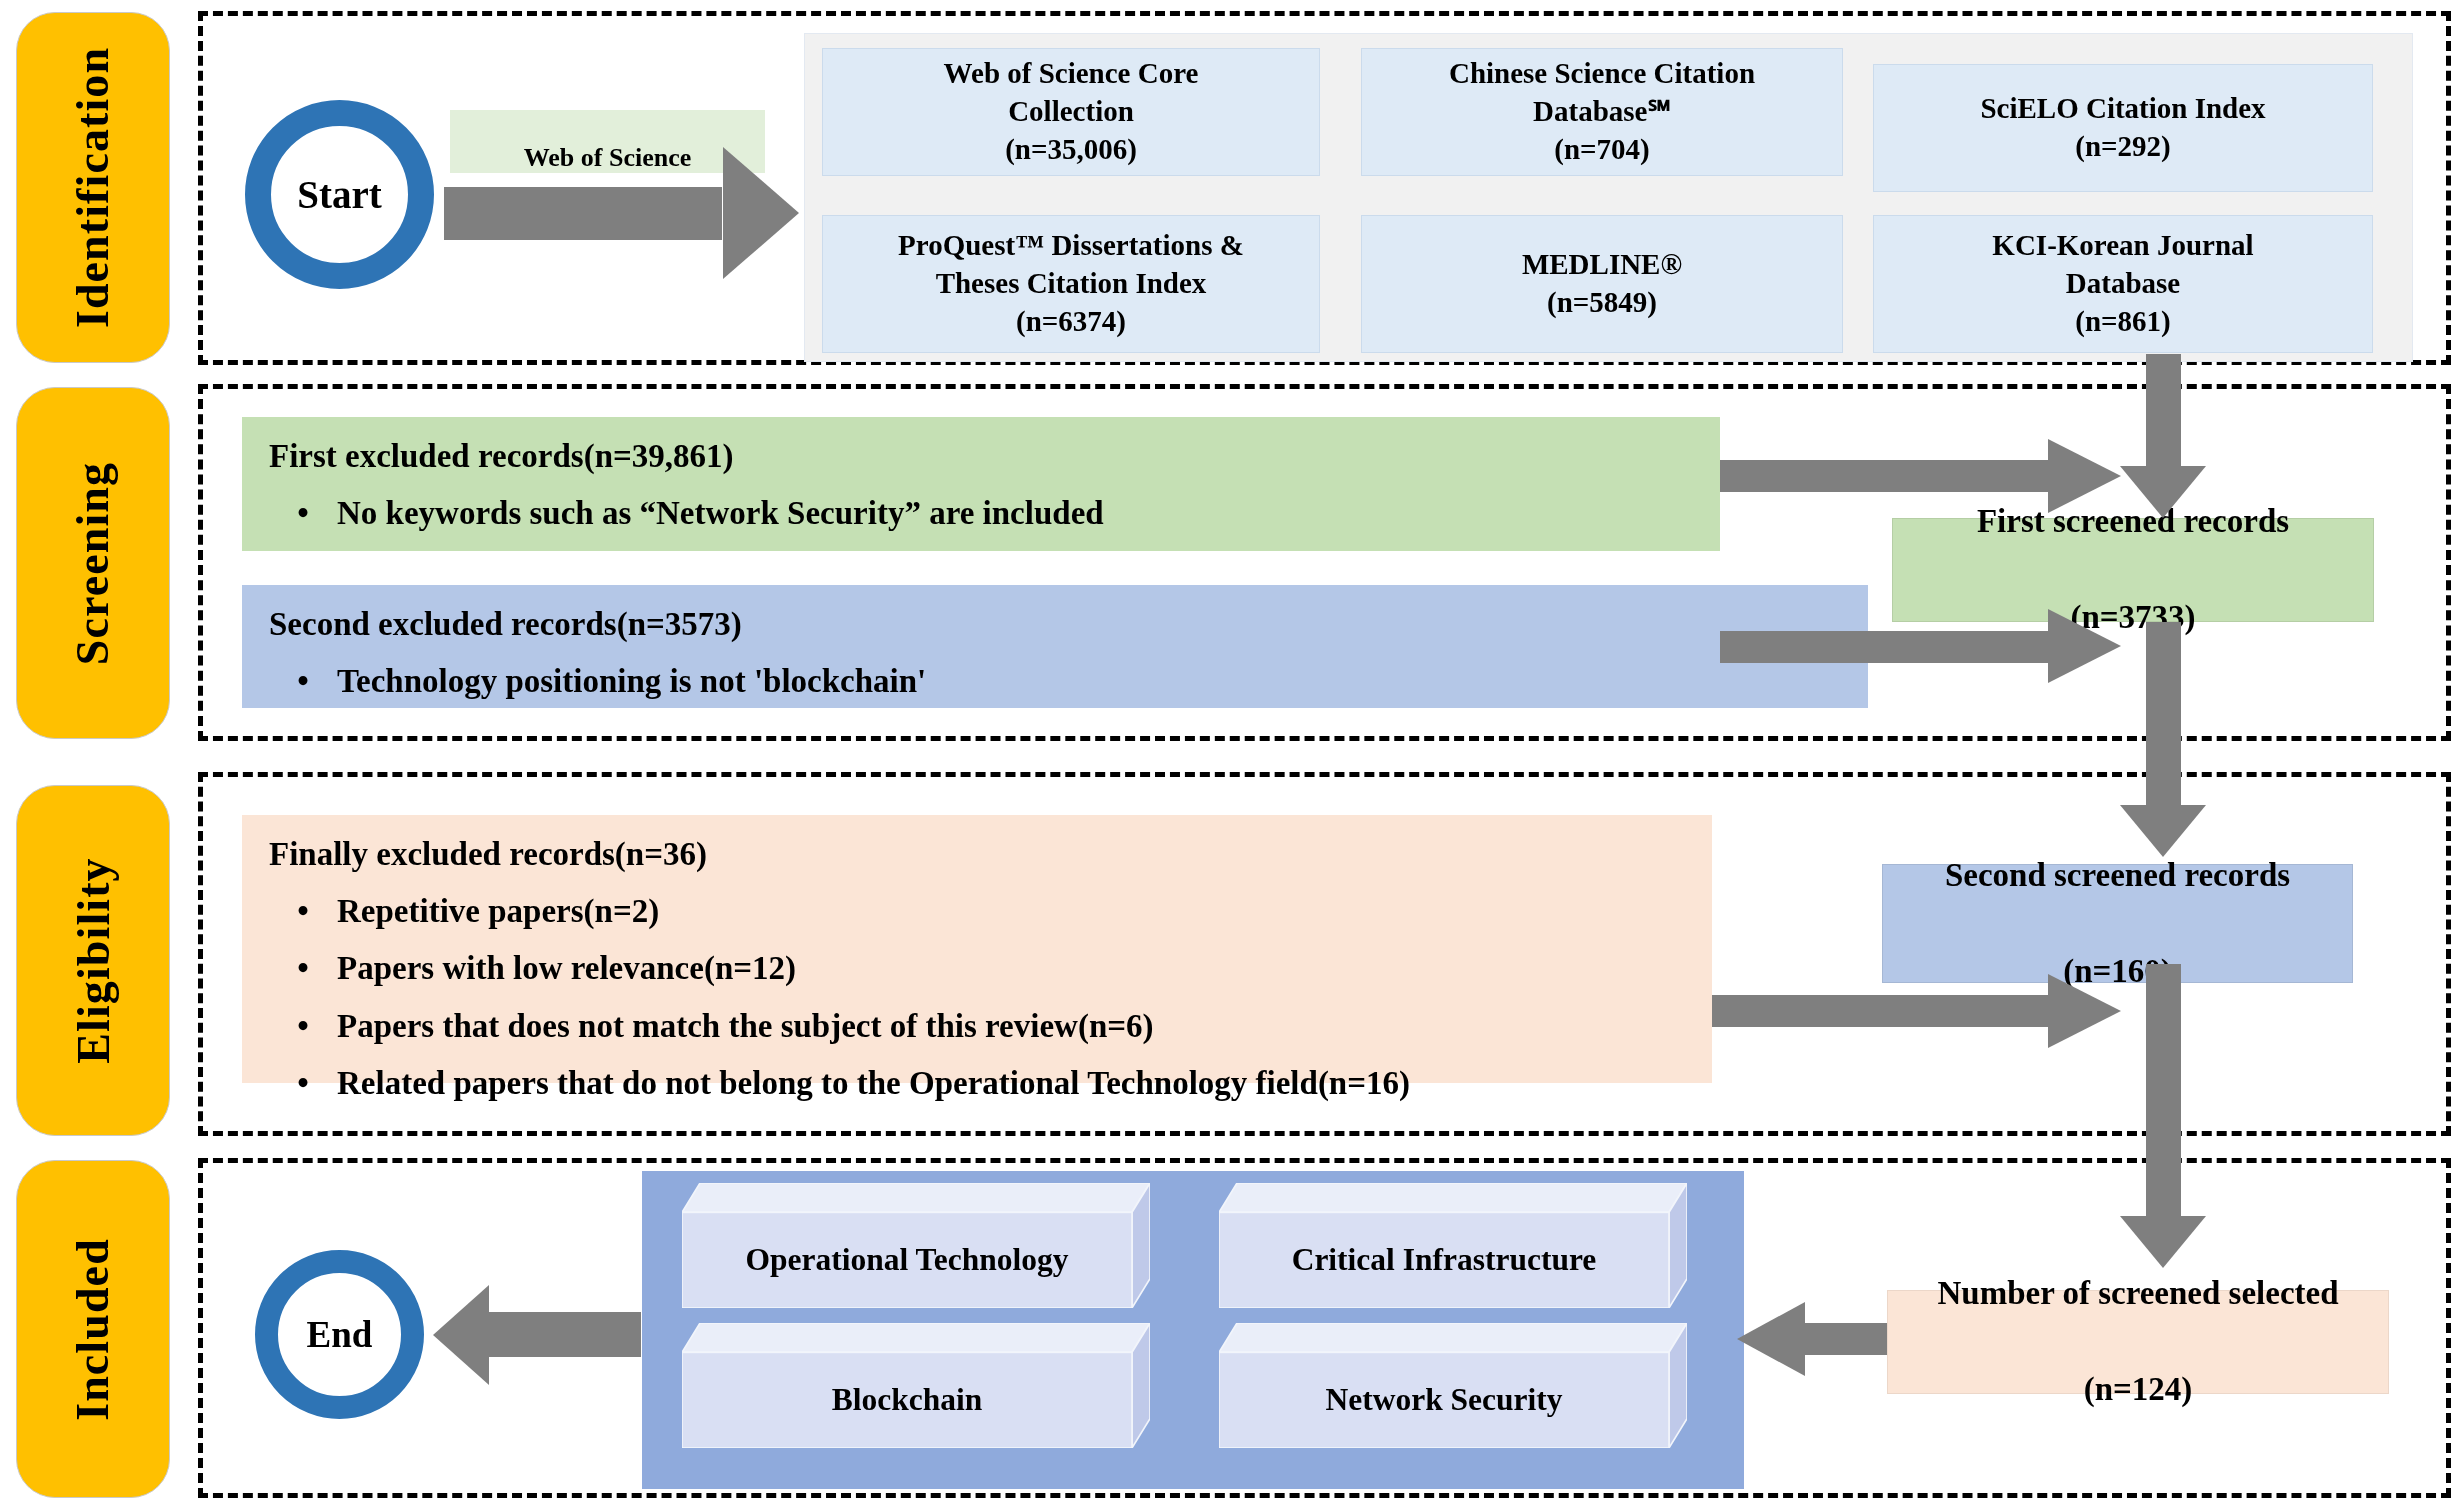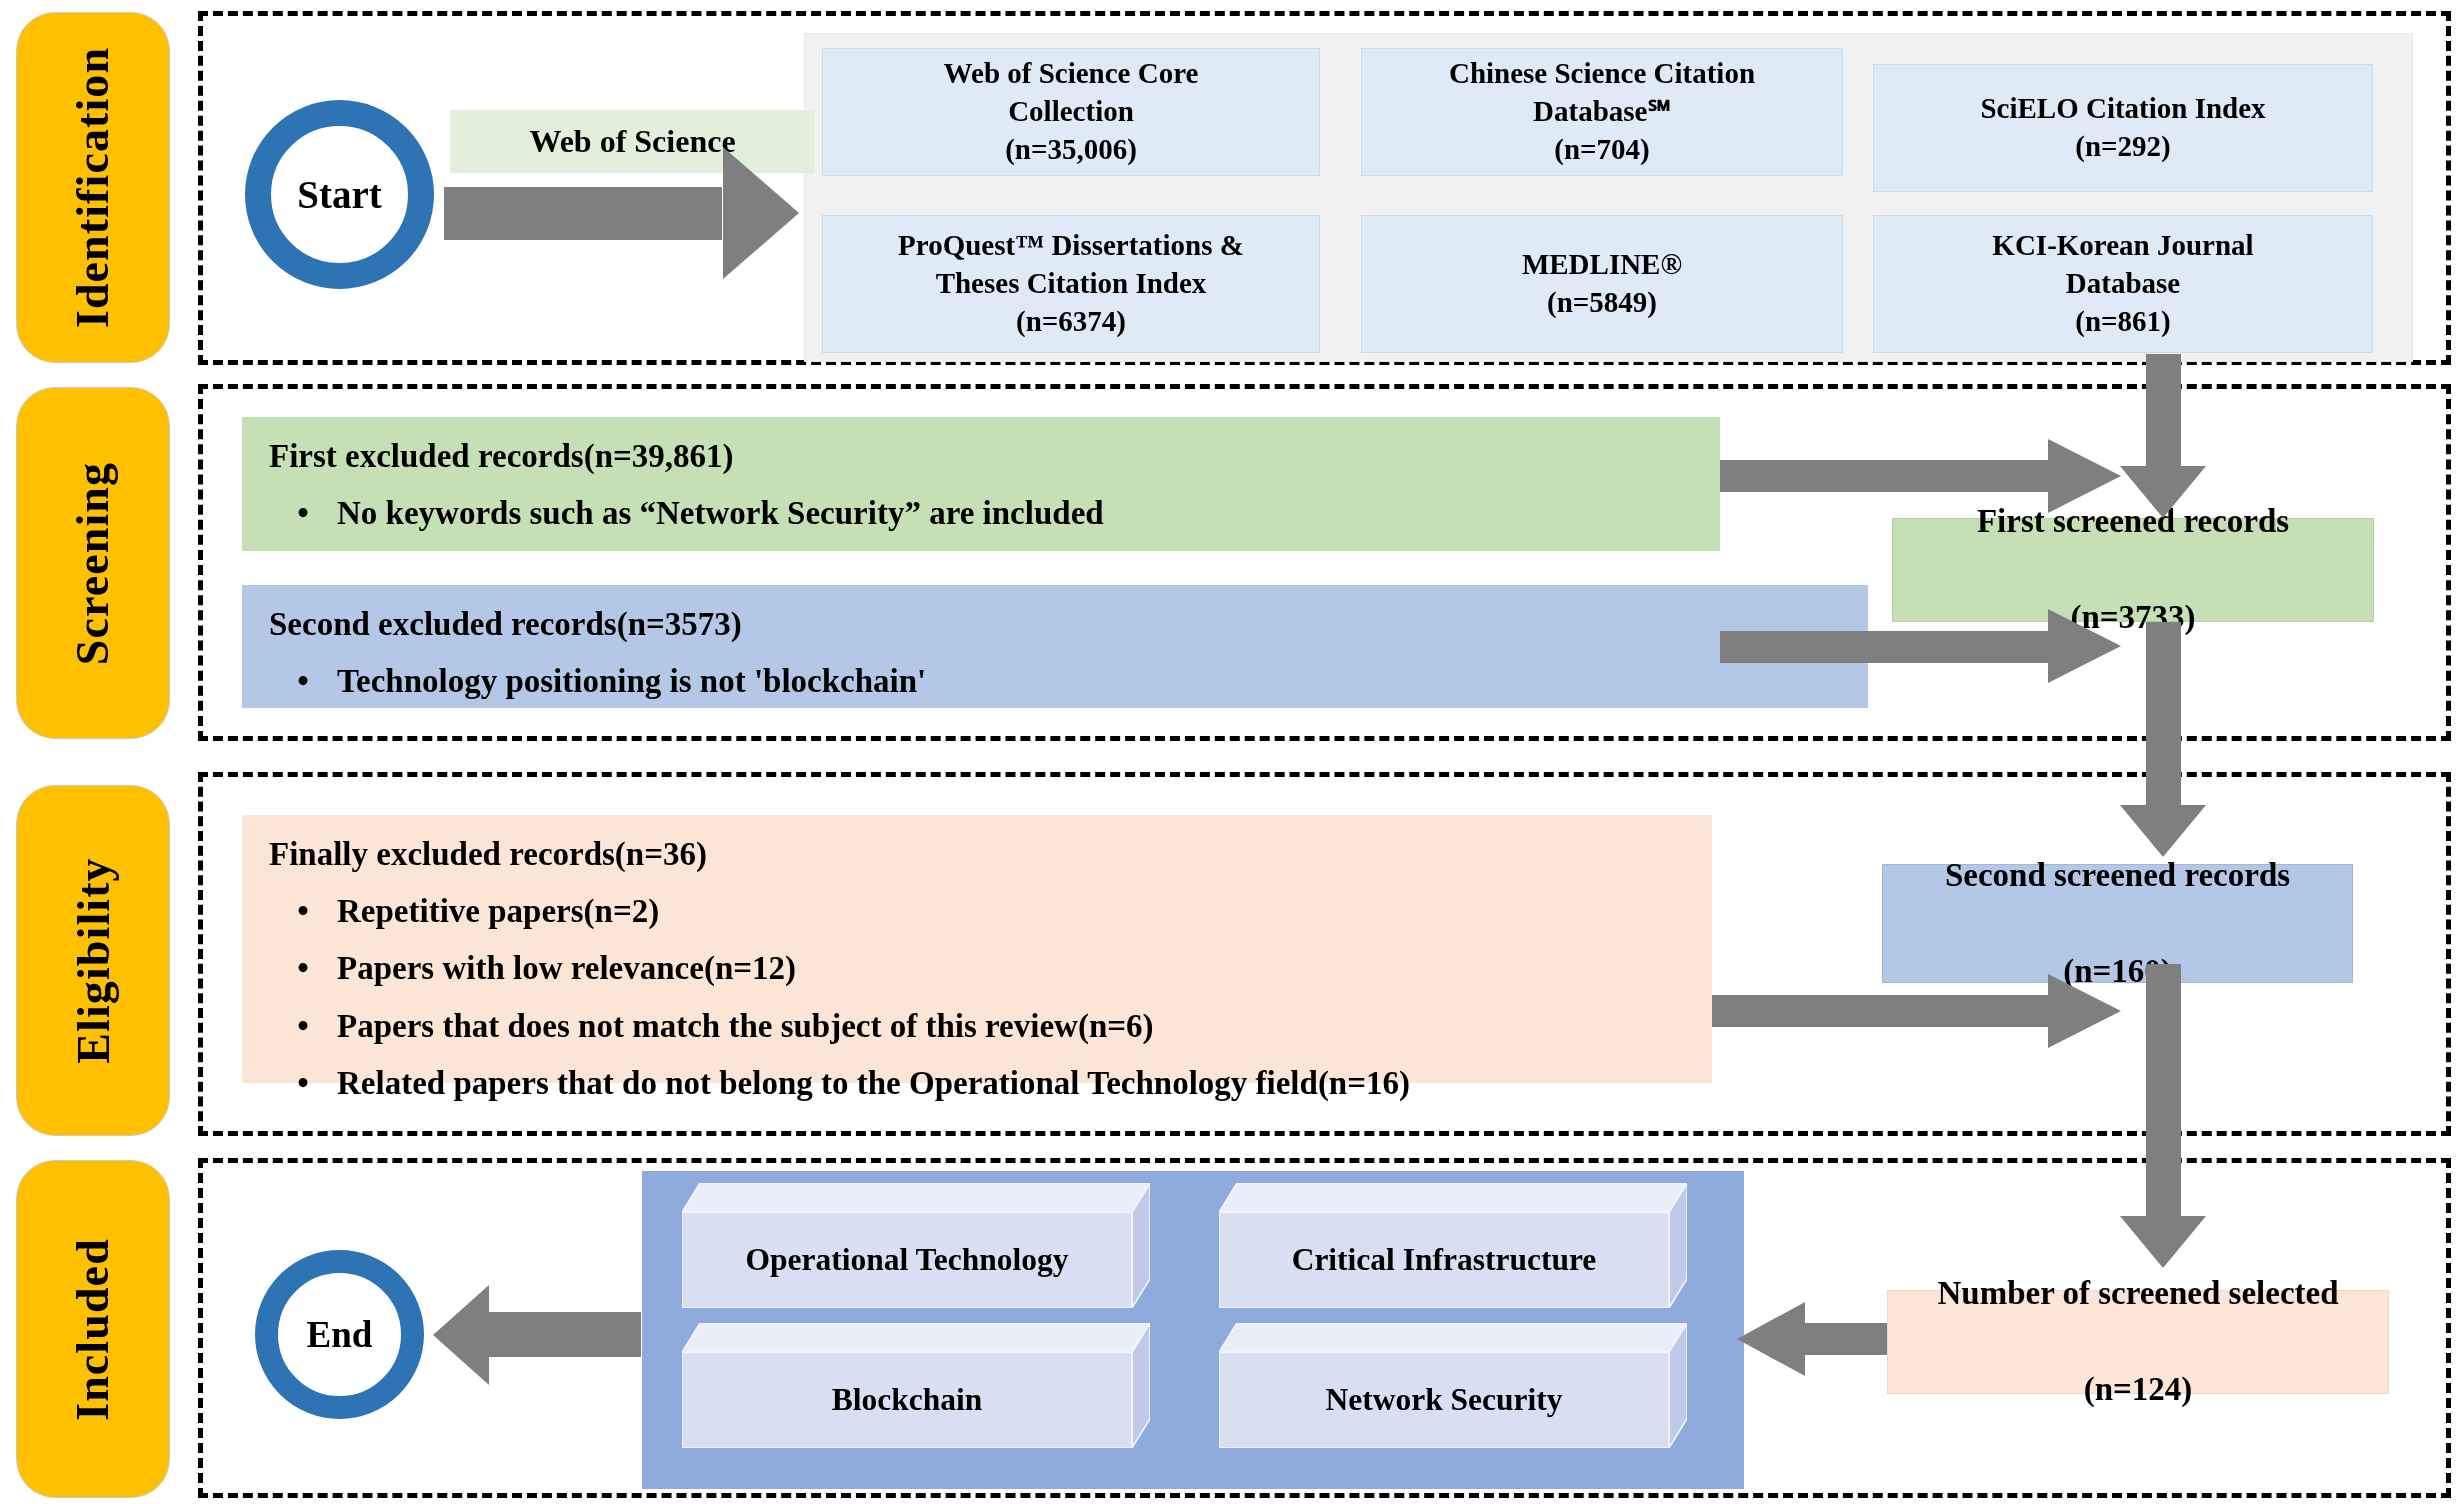--- a/index.html
+++ b/index.html
@@ -24,22 +24,22 @@
   }
   
   .flatbox{position:absolute;box-sizing:border-box;z-index:2;}
   .centerbox{display:flex;flex-direction:column;align-items:center;justify-content:center;text-align:center;font-size:33px;line-height:1.45;gap:48px;}
   .listbox{padding:14.6px 17px 0 27px;font-size:33px;line-height:1.5;}
   .bullet{display:flex;margin-top:7.9px;}
   .bullet .dot{width:68px;text-align:center;flex:none;}
   .bullet .btext{flex:1;}
   
   .wos-label{
-    position:absolute;left:450px;top:110px;width:365px;height:63px;background:var(--wos-bg);
-    display:flex;align-items:center;justify-content:center;font-size:32px;z-index:3;
+    position:absolute;left:450px;top:110px;width:315px;height:63px;background:var(--wos-bg);
+    display:flex;align-items:flex-end;justify-content:center;font-size:26px;z-index:3;
   }
   .db-container{position:absolute;left:804px;top:33px;width:1609px;height:329px;background:var(--db-container-bg);border:1.1px solid #e3e9f1;box-sizing:border-box;z-index:2;}
   .db{
     position:absolute;background:var(--db-box-bg);border:1.7px solid var(--db-box-border);box-sizing:border-box;
     display:flex;flex-direction:column;align-items:center;justify-content:center;text-align:center;
     font-size:29px;line-height:1.3;z-index:3;
   }
   .db-name{max-width:383px;}
   
   .abody{position:absolute;background:var(--arrow);z-index:5;}

